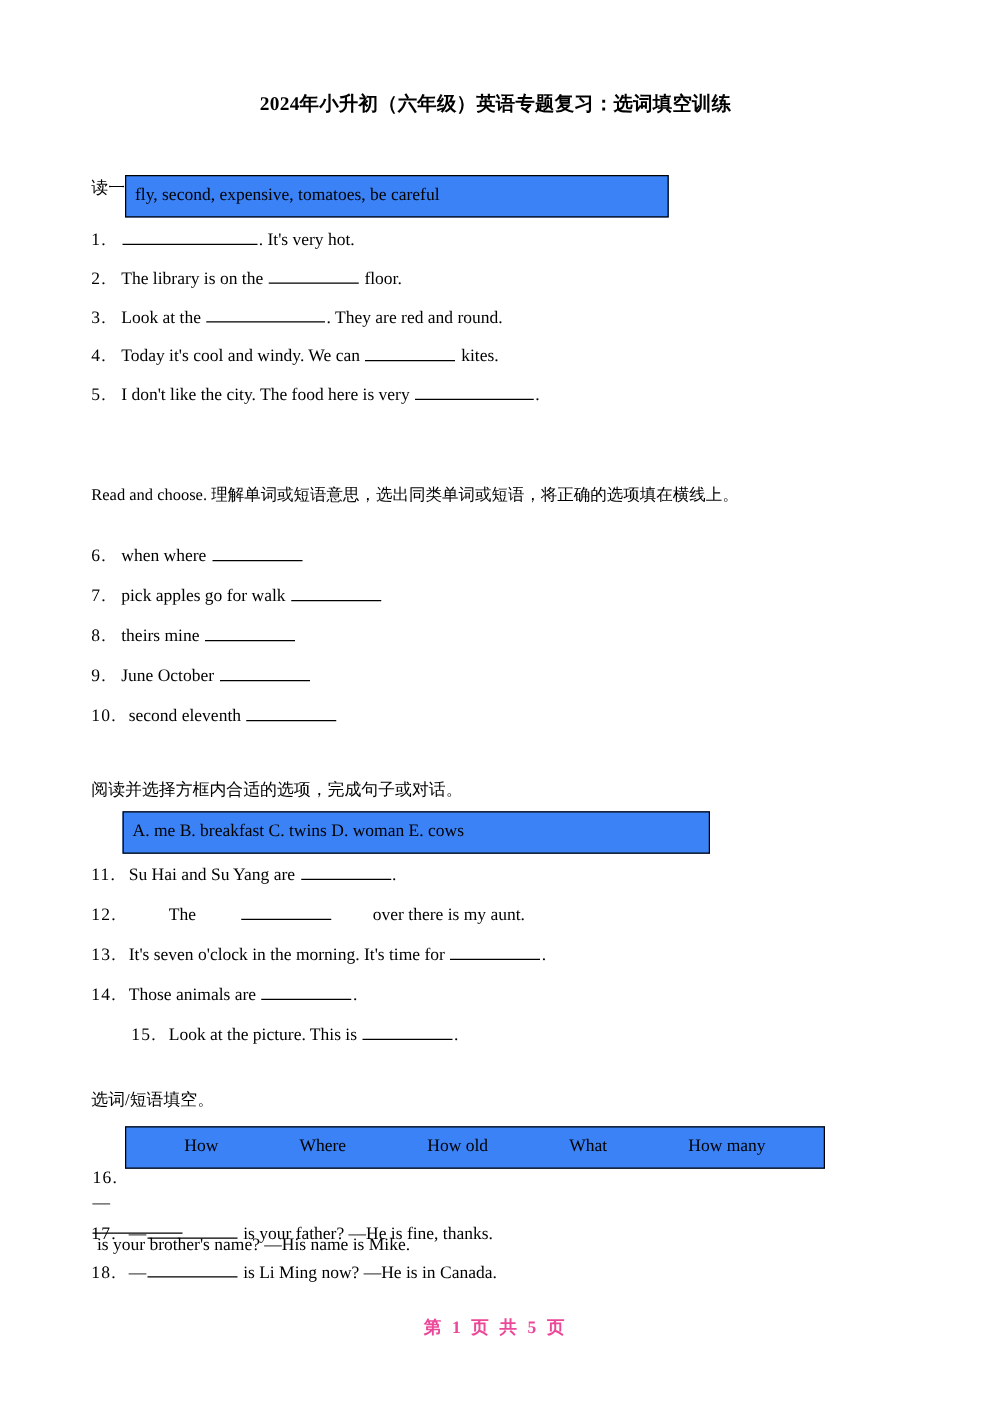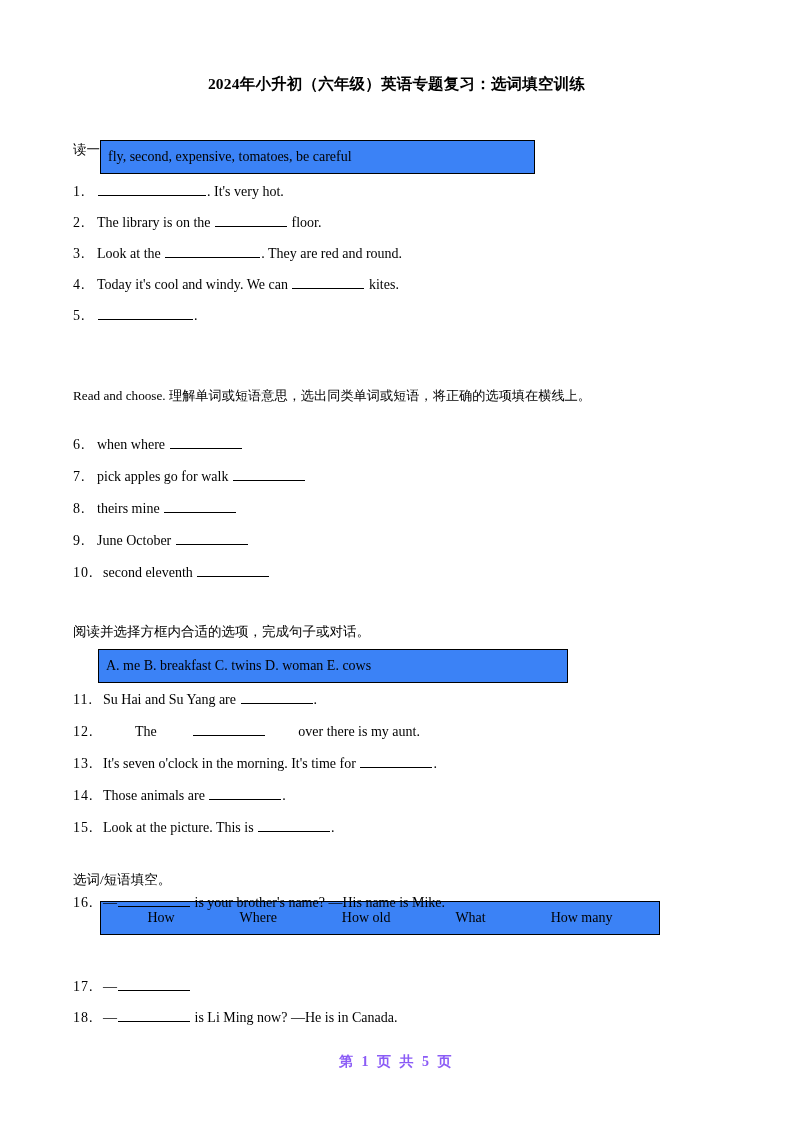--- a/index.html
+++ b/index.html
@@ -107,21 +107,21 @@
   
   .footer {
     position: absolute;
     top: 1053px;
     left: 0;
     width: 793px;
     text-align: center;
     font-size: 14px;
     font-weight: bold;
     letter-spacing: 2.5px;
-    color: #8b5cf6;
+    color: #ec4899;
   }
 </style>
 </head>
 <body>
 
 <div class="page">
 
   <div class="doc-title">2024年小升初（六年级）英语专题复习：选词填空训练</div>
 
   <div class="cn-intro" style="top:108px;margin-top:33px;">读一读，选词填空。</div>
@@ -153,20 +153,21 @@
 
   <div class="qline" style="top:275px;">
     <span class="qnum">4.</span>
     <span class="qtext">Today it's cool and windy. We can </span>
     <span class="blank b-m"></span>
     <span class="qtext"> kites.</span>
   </div>
 
   <div class="qline" style="top:306px;">
     <span class="qnum">5.</span>
+    <span class="qtext">I don't like the city. The food here is very </span>
     <span class="blank b-l"></span>
     <span class="qtext">.</span>
   </div>
 
   <div class="cn-intro mixed" style="top:368px;">Read and choose.  理解单词或短语意思，选出同类单词或短语，将正确的选项填在横线上。</div>
 
 
   <div class="qline" style="top:435px;">
     <span class="qnum">6.</span>
     <span class="qtext">when where </span>
@@ -224,48 +225,49 @@
     <span class="qtext">.</span>
   </div>
 
   <div class="qline" style="top:786px;">
     <span class="qnum wide">14.</span>
     <span class="qtext">Those animals are </span>
     <span class="blank b-m"></span>
     <span class="qtext">.</span>
   </div>
 
-  <div class="qline" style="top:818px;">
+  <div class="qline" style="top:818px;margin-left:32px;">
     <span class="qnum wide">15.</span>
     <span class="qtext">Look at the picture. This is </span>
     <span class="blank b-m"></span>
     <span class="qtext">.</span>
   </div>
 
   <div class="cn-intro" style="top:871px;">选词/短语填空。</div>
 
   <div class="wordbox spread" style="top:901px; left:100px; width:560px;">
     <span class="wb-item">How</span>
     <span class="wb-item">Where</span>
     <span class="wb-item">How old</span>
     <span class="wb-item">What</span>
     <span class="wb-item">How many</span>
   </div>
 
-  <div class="qline" style="top:893px;">
+  <div class="qline" style="top:933px;flex-direction:column;">
     <span class="qnum wide">16.</span>
     <span class="qtext">—</span>
     <span class="blank b-m"></span>
     <span class="qtext"> is your brother's name? —His name is Mike.</span>
   </div>
 
   <div class="qline" style="top:977px;">
     <span class="qnum wide">17.</span>
     <span class="qtext">—</span>
     <span class="blank b-m"></span>
+    <span class="qtext"> is your father? —He is fine, thanks.</span>
   </div>
 
   <div class="qline" style="top:1008px;">
     <span class="qnum wide">18.</span>
     <span class="qtext">—</span>
     <span class="blank b-m"></span>
     <span class="qtext"> is Li Ming now? —He is in Canada.</span>
   </div>
 
   <div class="footer">第 1 页 共 5 页</div>

